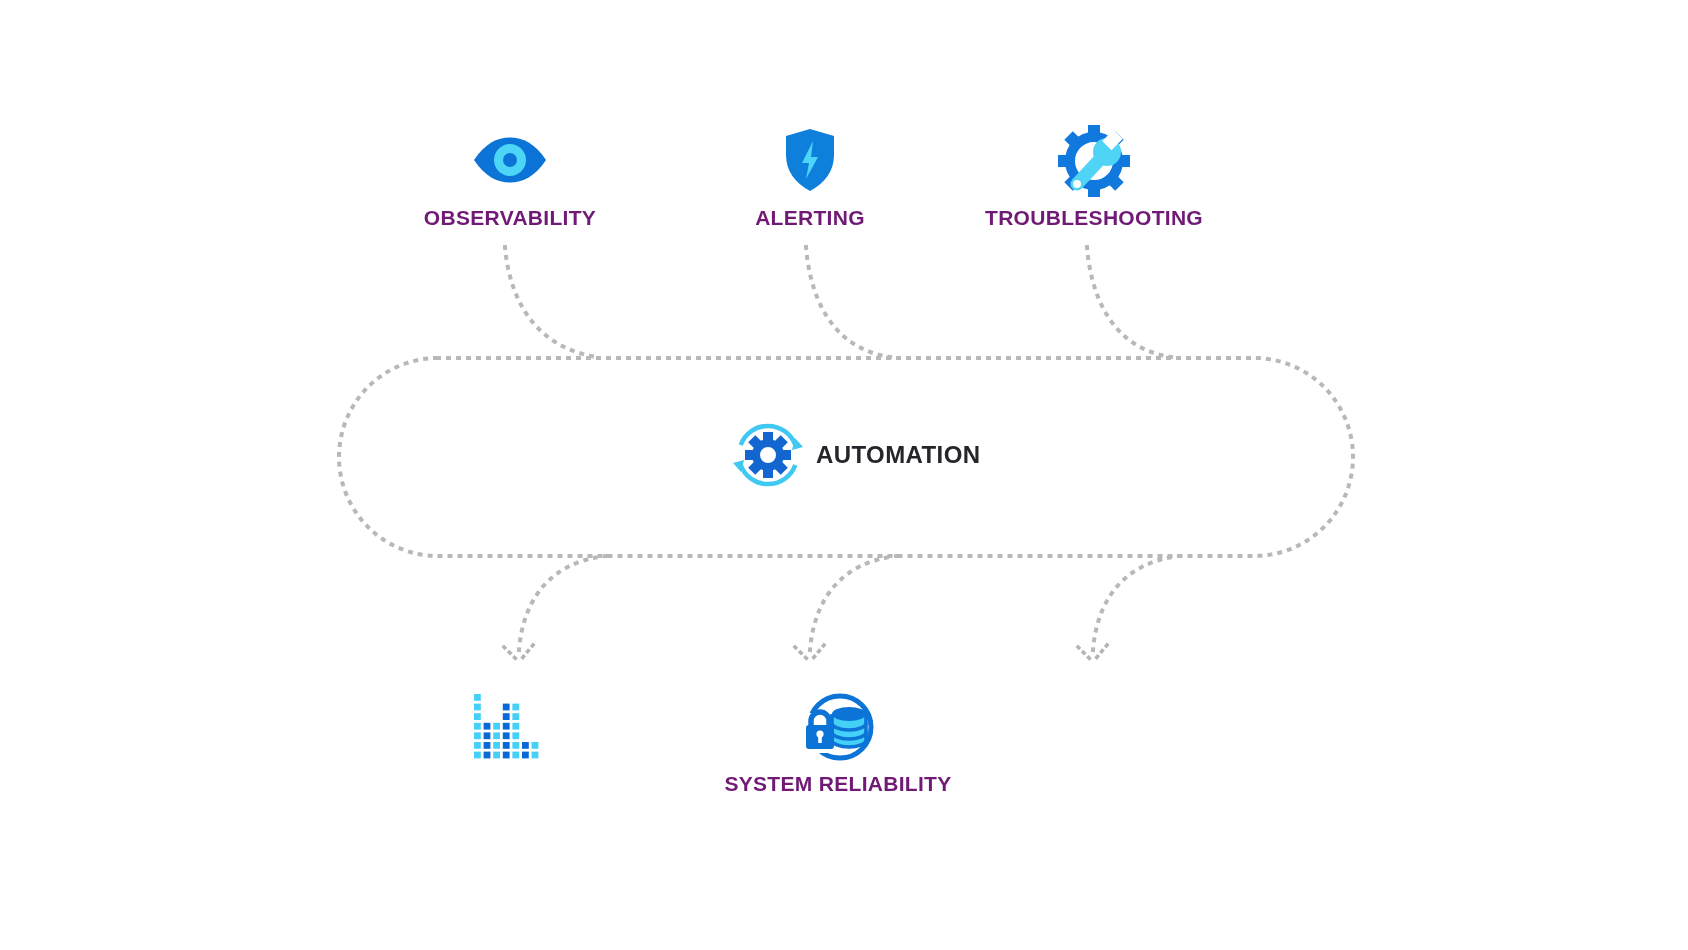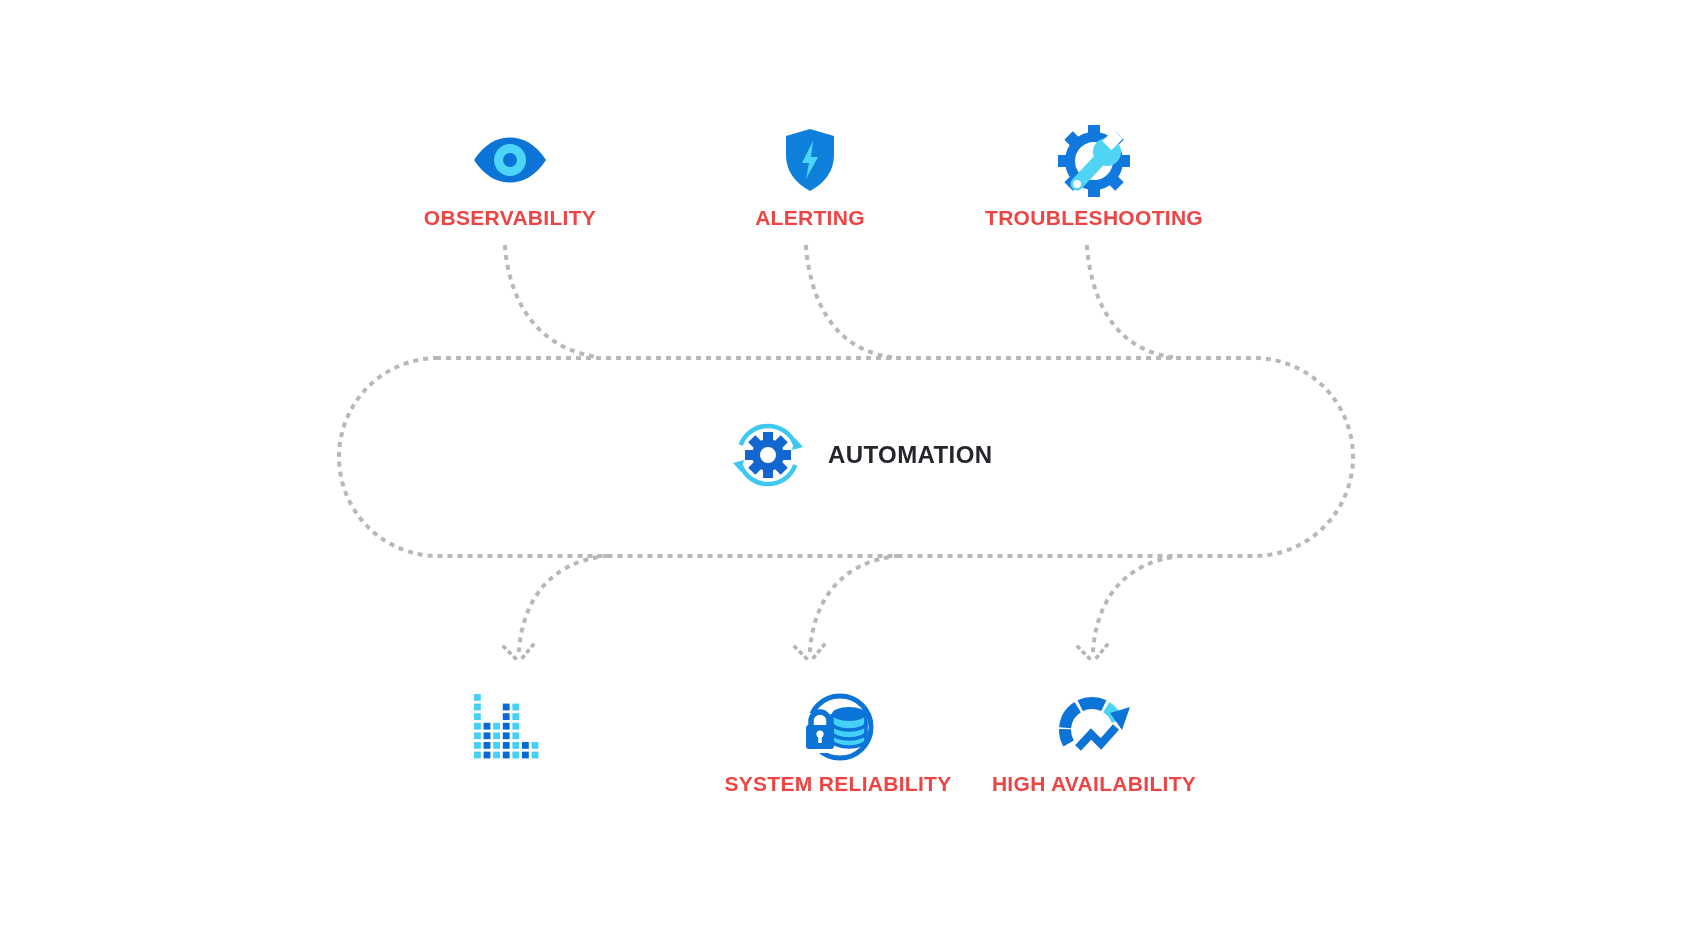--- a/index.html
+++ b/index.html
@@ -8,23 +8,23 @@
     font-family:"Liberation Sans", sans-serif;
   }
   .overlay{position:absolute;left:0;top:0;width:1688px;height:950px;}
   .dotted{fill:none;stroke:#B8B8B8;stroke-width:4;stroke-dasharray:1 9;stroke-linecap:square;}
   .dotted-wing{fill:none;stroke:#B4B4B4;stroke-width:3.6;stroke-dasharray:1 6.5;stroke-linecap:square;}
   .node{position:absolute;width:260px;display:flex;flex-direction:column;align-items:center;}
   .icon-wrap{height:70px;display:flex;align-items:center;justify-content:center;}
   .icon-wrap.bottom{height:68px;}
   .node-label{
     margin-top:9px;text-align:left;font-size:21px;font-weight:700;letter-spacing:.3px;
-    color:#ef4444;line-height:27px;white-space:nowrap;
+    color:#701a75;line-height:27px;white-space:nowrap;
   }
-  .center-node{position:absolute;left:733px;top:420px;height:70px;display:flex;align-items:center;gap:25px;}
+  .center-node{position:absolute;left:733px;top:420px;height:70px;display:flex;align-items:center;gap:13px;}
   .center-label{font-size:24px;font-weight:700;letter-spacing:.4px;color:#25262B;white-space:nowrap;}
 </style>
 </head>
 <body>
 
 <div class="canvas">
 
   <svg class="overlay" viewBox="0 0 1688 950">
     <rect class="dotted" x="339" y="358" width="1014" height="198" rx="99" ry="99"></rect>
 
@@ -165,25 +165,14 @@
         <ellipse cx="50" cy="23" rx="17" ry="7" fill="#0C74D6"></ellipse>
         <path d="M12 36 L12 30 A 9 9 0 0 1 30 30 L30 36" fill="none" stroke="#0C74D6" stroke-width="5.5"></path>
         <rect x="7" y="34" width="28" height="24" rx="3" fill="#0C74D6"></rect>
         <circle cx="21" cy="43" r="3.6" fill="#ffffff"></circle>
         <rect x="19.2" y="45" width="3.6" height="7" fill="#ffffff"></rect>
       </svg>
     </div>
     <div class="node-label">SYSTEM RELIABILITY</div>
   </div>
 
-  <div class="node" style="left:964px;top:693px;">
-    <div class="icon-wrap bottom">
-      <svg width="78" height="68" viewBox="0 0 78 68">
-        <circle cx="37" cy="37" r="27" fill="none" stroke="#0C74D6" stroke-width="12" pathLength="360" stroke-dasharray="32 3 53 6 52 214" stroke-dashoffset="210"></circle>
-        <circle cx="37" cy="37" r="27" fill="none" stroke="#4DD5F8" stroke-width="12" pathLength="360" stroke-dasharray="38 322" stroke-dashoffset="58"></circle>
-        <polyline points="23,55 36,41 46,51 61,34" fill="none" stroke="#0C74D6" stroke-width="8"></polyline>
-        <polygon points="75,14 55,20 67,37" fill="#0C74D6"></polygon>
-      </svg>
-    </div>
-    <div class="node-label">HIGH AVAILABILITY</div>
-  </div>
 
 </div>
 
 </body></html>

